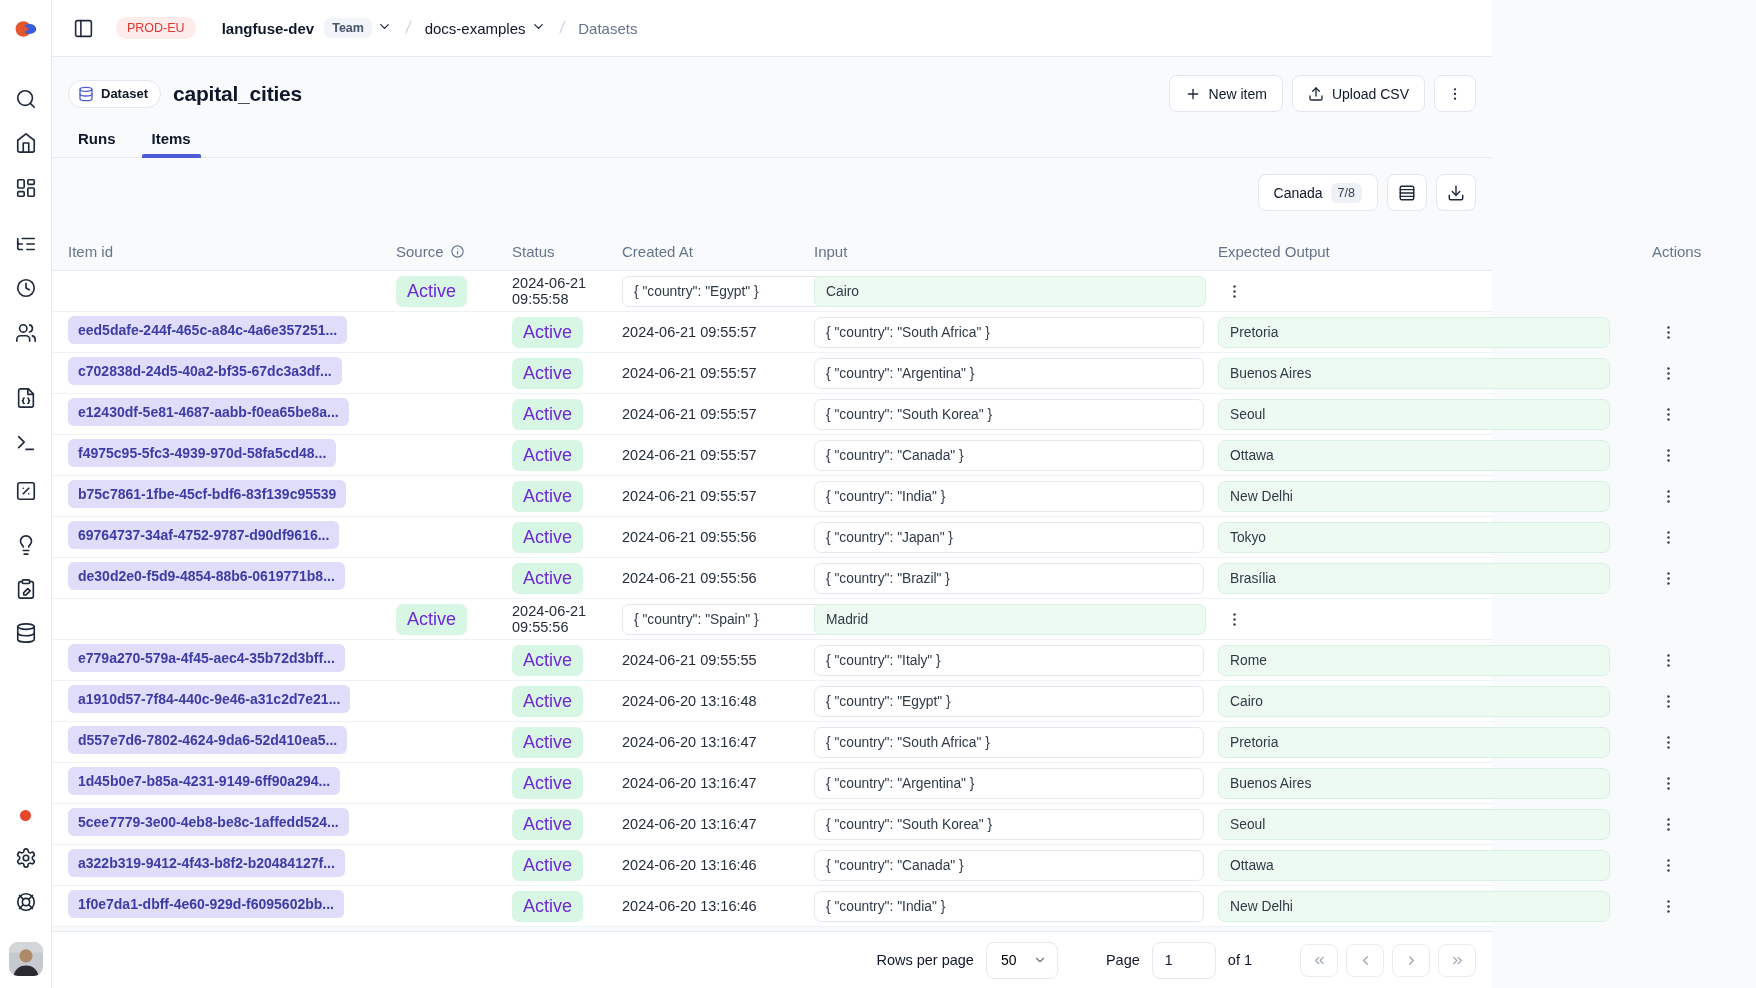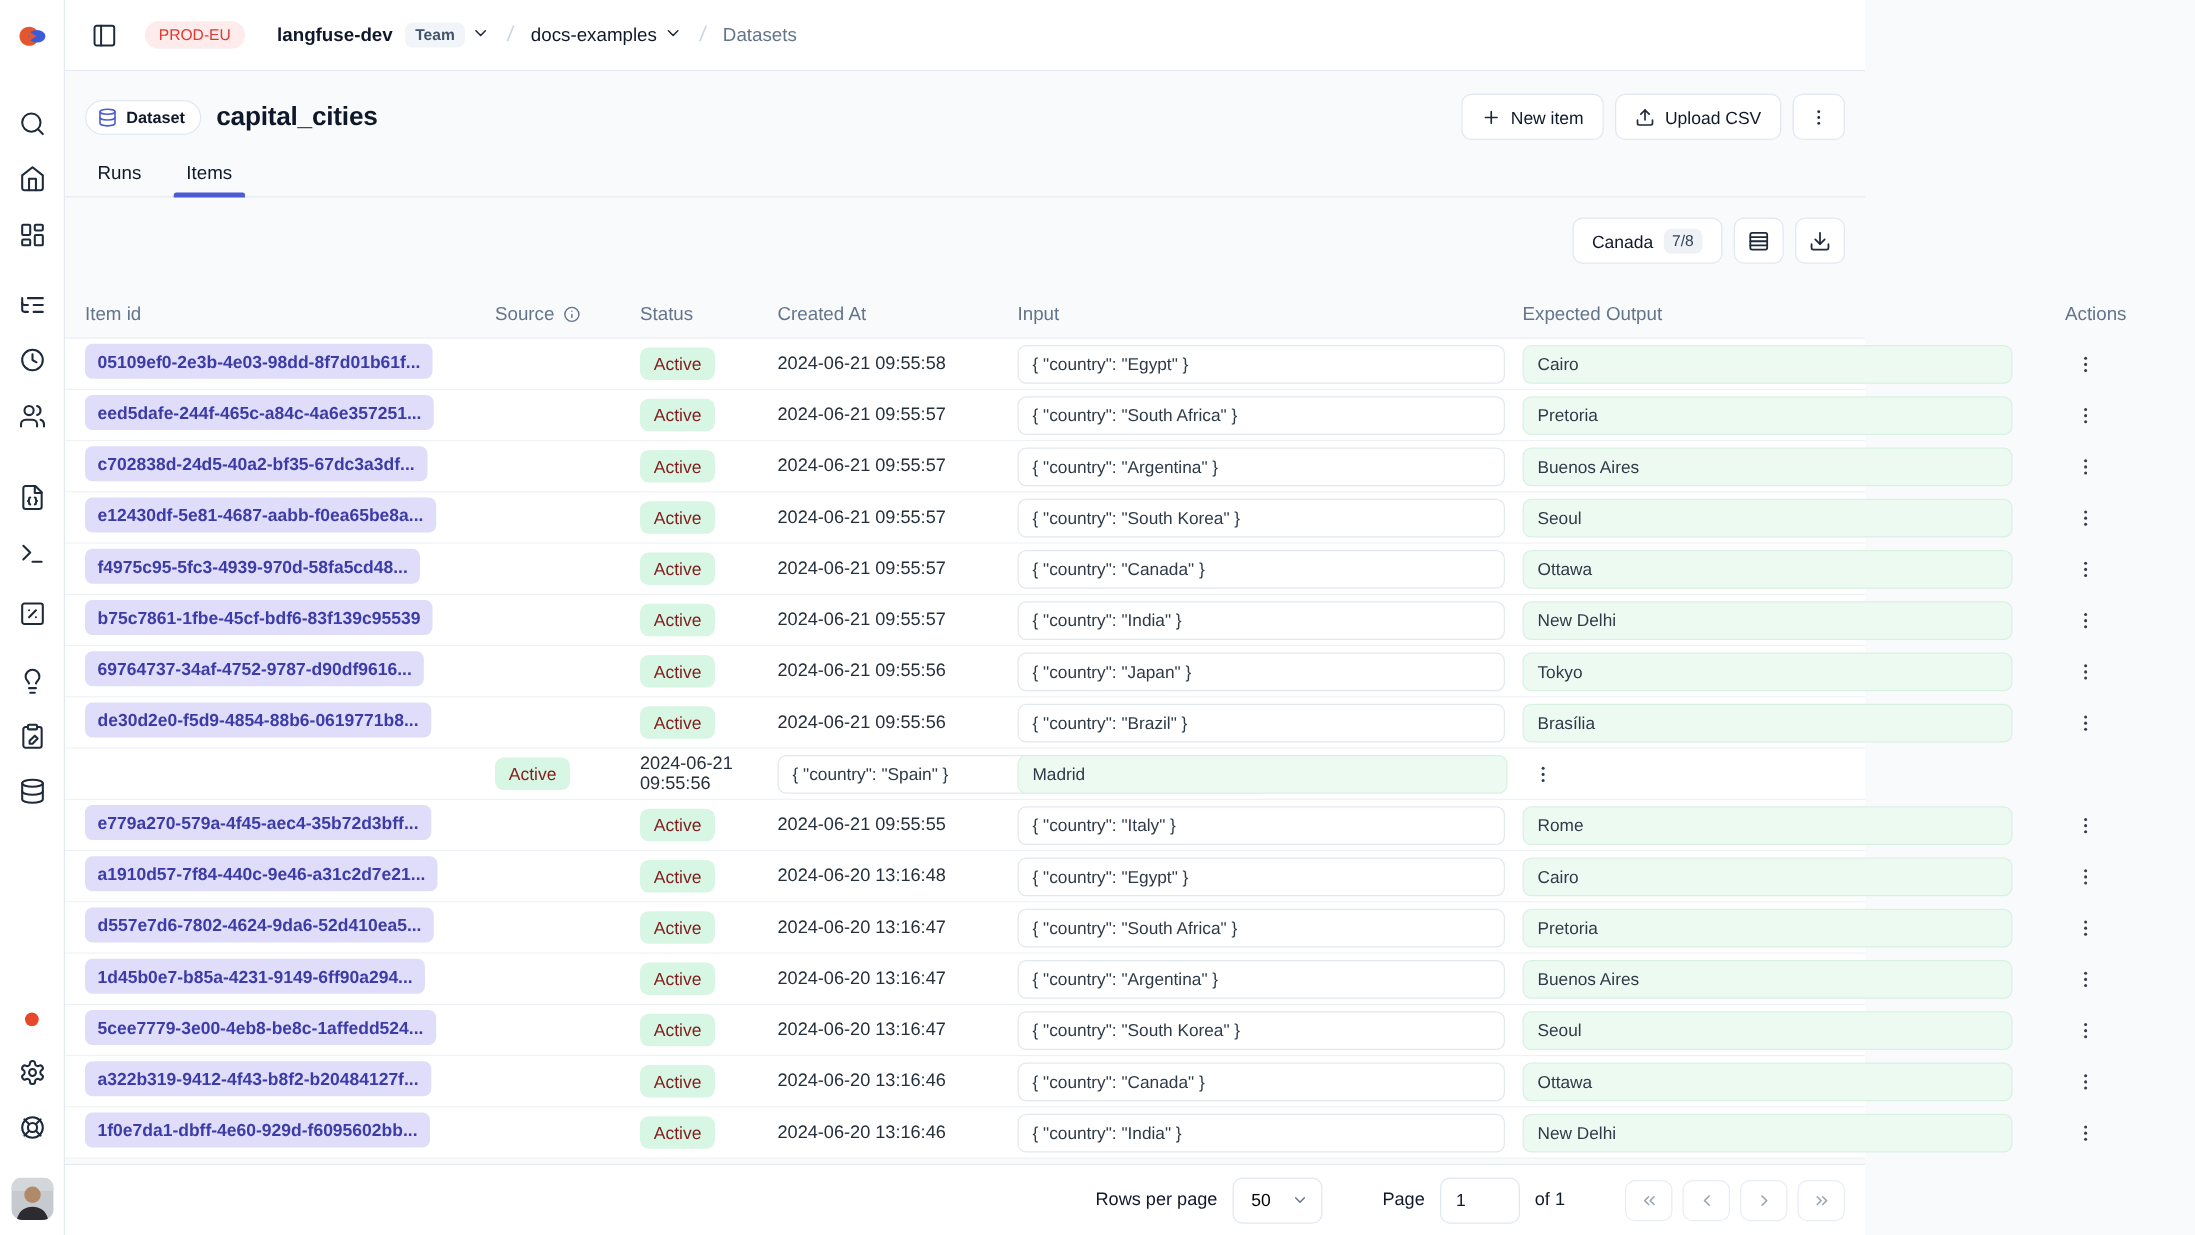--- a/index.html
+++ b/index.html
@@ -33,36 +33,36 @@
   .title-row { display:flex; align-items:center; padding:18px 16px 0 16px; }
   .entity-badge { display:flex; align-items:center; gap:7px; background:#ffffff; border:1px solid #e2e8f0; border-radius:15px; padding:5px 12px 5px 9px; font-size:13px; font-weight:600; color:#0f172a; }
   .entity-badge svg { width:16px; height:16px; stroke:#4c5bd4; fill:none; stroke-width:1.9; stroke-linecap:round; stroke-linejoin:round; }
   .page-title { font-size:21px; font-weight:700; margin-left:12px; letter-spacing:-0.2px; }
   .title-actions { margin-left:auto; display:flex; align-items:center; gap:9px; }
   .btn { display:flex; align-items:center; gap:8px; background:#ffffff; border:1px solid #e2e8f0; border-radius:8px; height:37px; padding:0 15px; font-size:14px; font-weight:500; color:#0f172a; cursor:pointer; font-family:inherit; }
   .btn svg { width:16px; height:16px; stroke:#1e293b; fill:none; stroke-width:2; stroke-linecap:round; stroke-linejoin:round; }
   .btn.icon-only { padding:0 12px; }
 
   .tabs-row { display:flex; gap:16px; padding:14px 16px 0 16px; border-bottom:1px solid #e5e9f0; }
-  .tab { background:none; border:none; font-family:inherit; font-size:15px; font-weight:400; color:#0f172a; padding:4px 10px 10px 10px; cursor:pointer; position:relative; }
+  .tab { background:none; border:none; font-family:inherit; font-size:15px; font-weight:700; color:#0f172a; padding:4px 10px 10px 10px; cursor:pointer; position:relative; }
   .tab.active::after { content:""; position:absolute; left:0; right:0; bottom:-1px; height:4px; background:#4b5bd6; border-radius:2px 2px 0 0; }
 
   .toolbar-row { display:flex; justify-content:flex-end; align-items:center; gap:9px; padding:16px 16px 0 16px; }
   .columns-count { background:#eef2f7; color:#334155; font-size:12.5px; font-weight:500; border-radius:6px; padding:3px 7px; }
   .tool-btn { width:40px; height:37px; display:flex; align-items:center; justify-content:center; background:#fff; border:1px solid #e2e8f0; border-radius:8px; cursor:pointer; }
   .tool-btn svg { width:18px; height:18px; stroke:#1e293b; fill:none; stroke-width:1.9; stroke-linecap:round; stroke-linejoin:round; }
 
   
   .tgrid { display:grid; grid-template-columns:328px 116px 110px 192px 404px 434px 1fr; padding:0 16px; align-items:center; }
   .thead-row { height:38px; margin-top:22px; color:#64748b; font-size:15px; font-weight:500; border-bottom:1px solid #e7ecf2; }
   .th { display:flex; align-items:center; gap:6px; }
   .th svg { width:15px; height:15px; stroke:#64748b; fill:none; stroke-width:1.8; stroke-linecap:round; stroke-linejoin:round; }
   .trow { height:41px; background:#ffffff; border-bottom:1px solid #eef2f6; }
   .id-pill { display:inline-block; max-width:312px; padding:6px 10px; border-radius:6px; background:#dfddfa; color:#3d3ca6; font-size:14px; font-weight:600; white-space:nowrap; overflow:hidden; cursor:pointer; }
-  .status-pill { display:inline-block; padding:5px 11px; border-radius:7px; background:#d8f6e4; color:#7f1d1d; font-size:14px; }
+  .status-pill { display:inline-block; padding:5px 11px; border-radius:7px; background:#d8f6e4; color:#6d28d9; font-size:18px; }
   .cell-date { font-size:14.5px; color:#252f3a; }
   .input-box { width:390px; height:31px; line-height:29px; border:1px solid #e3e8ef; border-radius:7px; background:#ffffff; padding:0 11px; font-size:13.8px; color:#2f3a47; white-space:nowrap; overflow:hidden; cursor:pointer; }
   .expected-box { width:392px; height:31px; line-height:29px; border:1px solid #d9f1e3; border-radius:7px; background:#edfaf2; padding:0 11px; font-size:13.8px; color:#2f3a47; white-space:nowrap; overflow:hidden; cursor:pointer; }
   .kebab-btn { width:28px; height:28px; border:none; background:none; display:flex; align-items:center; justify-content:center; cursor:pointer; margin-left:2px; }
   .kebab-btn svg { width:17px; height:17px; fill:#333d49; }
 
   
   .pagination { position:absolute; left:52px; right:0; bottom:0; height:57px; background:#ffffff; border-top:1px solid #e5e9f0; display:flex; align-items:center; justify-content:flex-end; padding:0 16px; gap:12px; font-size:14.5px; }
   .pag-label { color:#0f172a; }
   .pag-select { display:flex; align-items:center; justify-content:space-between; width:72px; height:37px; border:1px solid #e2e8f0; border-radius:8px; background:#fff; padding:0 10px 0 14px; font-size:14px; cursor:pointer; }
@@ -318,21 +318,20 @@
       <div class="th">
           <span>Expected Output</span>
         </div>
       <div class="th">
           <span>Actions</span>
         </div>
     </div>
 
     <div id="table-body">
   <div class="tgrid trow">
-    <div><span class="id-pill">05109ef0-2e3b-4e03-98dd-8f7d01b61f...</span></div>
     <div></div>
     <div><span class="status-pill">Active</span></div>
     <div class="cell-date">2024-06-21 09:55:58</div>
     <div>
             <div class="input-box">{ "country": "Egypt" }</div>
           </div>
     <div>
             <div class="expected-box">Cairo</div>
           </div>
     <div>

